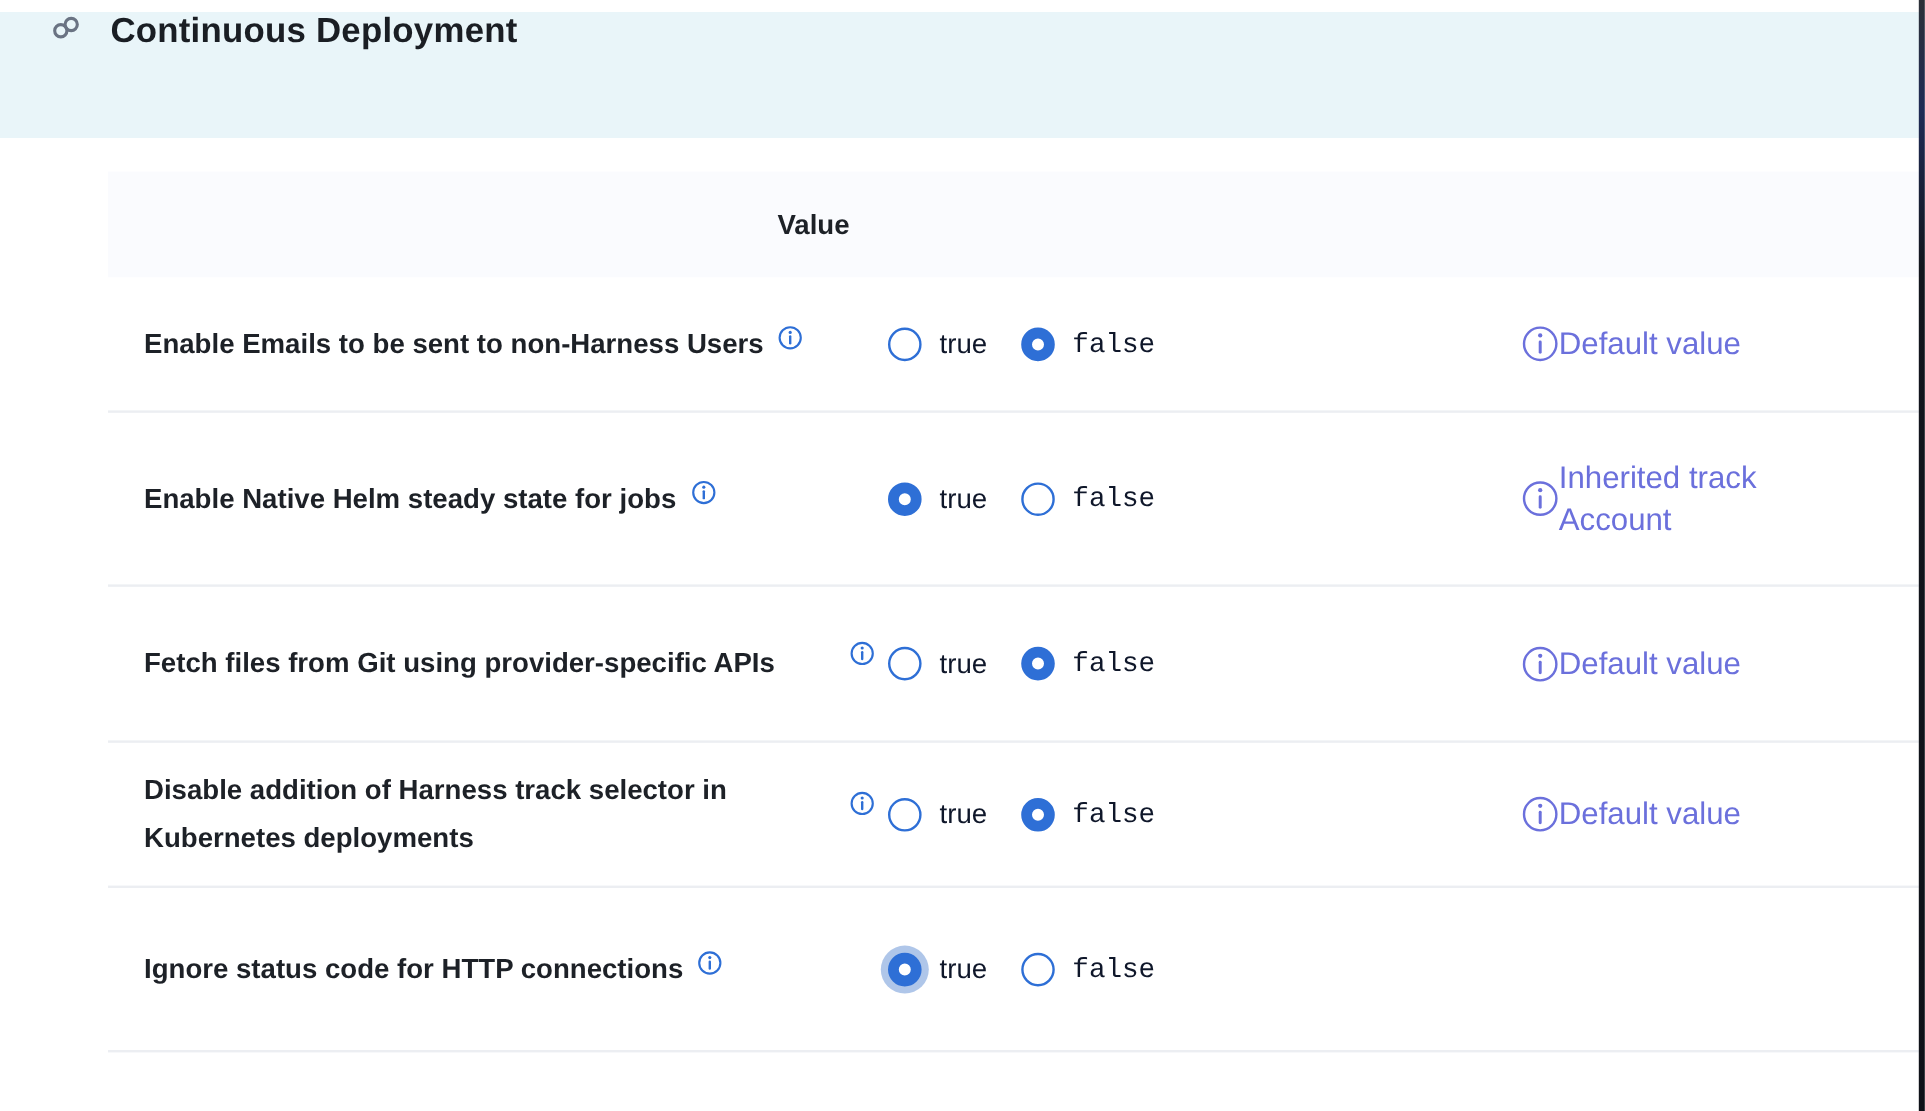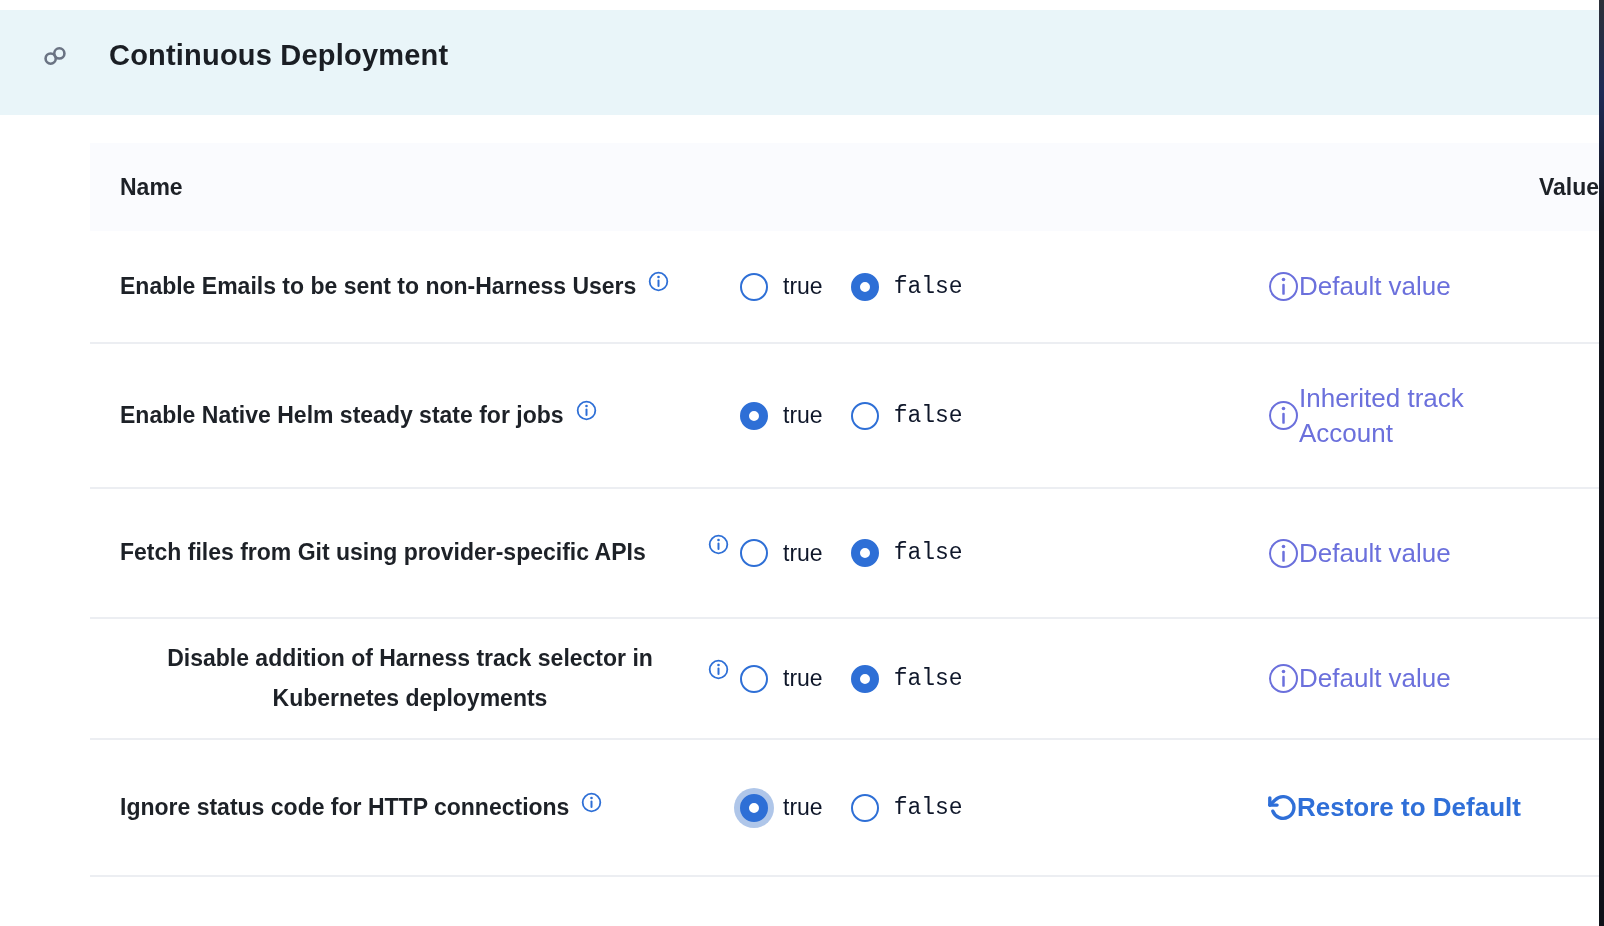--- a/index.html
+++ b/index.html
@@ -20,21 +20,21 @@
   }
   
   .right-strip{
     position:absolute;top:0;right:0;width:5px;height:926px;
     background:linear-gradient(180deg,#2c3038 0%,#1e2a55 10%,#12151d 24%,#0e1118 100%);
   }
   
   .topbar{
     position:absolute;top:10px;left:0;width:1599px;height:105px;
     background:var(--header-bg);
-    display:flex;align-items:center;gap:41px;
+    display:flex;gap:24px;
     padding:0 0 14px 42px;
   }
   .link-icon{width:26px;height:26px;color:#6a7383;display:flex;align-items:center;}
   .link-icon svg{width:26px;height:26px;}
   .page-title{font-size:29px;font-weight:700;color:#1a1e24;letter-spacing:.2px;}
 
   
   .table{position:absolute;top:143px;left:90px;width:1509px;}
   .thead{
     display:grid;grid-template-columns:618px auto;height:88px;align-items:center;
@@ -48,21 +48,21 @@
     border-bottom:2px solid var(--row-line);
   }
   #rows .row:nth-child(1){min-height:113px;}
   #rows .row:nth-child(2){min-height:145px;}
   #rows .row:nth-child(3){min-height:130px;}
   #rows .row:nth-child(4){min-height:121px;}
   #rows .row:nth-child(5){min-height:137px;}
 
   .cell-name{padding-left:30px;font-size:23px;font-weight:700;color:var(--text-dark);}
   .row.one-line .cell-name{white-space:nowrap;}
-  .setting-label{line-height:1.7;text-align:center;}
+  .setting-label{line-height:1.7;}
   .row.info-at-value .setting-label{display:inline-block;max-width:580px;}
 
   .info-icon{display:inline-flex;align-items:center;justify-content:center;color:var(--radio-blue);cursor:pointer;}
   .label-info{margin-left:12px;vertical-align:2px;}
   .label-info svg{width:21px;height:21px;}
 
   .cell-value{display:flex;align-items:center;}
   .icon-slot{width:32px;display:flex;align-items:center;flex:0 0 32px;}
   .value-info{position:relative;top:-9px;}
   .value-info svg{width:21px;height:21px;}
@@ -98,21 +98,20 @@
     <svg viewBox="0 0 24 24" fill="none" stroke="currentColor" stroke-width="2.4">
       <circle cx="8" cy="14.4" r="4.7"></circle>
       <circle cx="16" cy="9.6" r="4.7"></circle>
     </svg>
   </span>
   <span class="page-title">Continuous Deployment</span>
 </div>
 
 <div class="table">
   <div class="thead">
-    <div class="col-name">Name</div>
     <div class="col-value">Value</div>
   </div>
   <div id="rows">
       <div class="row info-at-label one-line">
     <div class="cell-name">
       <span class="setting-label">Enable Emails to be sent to non-Harness Users</span><span class="info-icon label-info">
         <svg viewBox="0 0 20 20" fill="none">
           <circle cx="10" cy="10" r="8.4" stroke="currentColor" stroke-width="1.7"></circle>
           <line x1="10" y1="9" x2="10" y2="14.4" stroke="currentColor" stroke-width="1.9" stroke-linecap="round"></line>
           <circle cx="10" cy="5.7" r="1.25" fill="currentColor"></circle>
@@ -283,27 +282,17 @@
       </span>
       <span class="radio-opt opt-true">
         <span class="radio selected focused"></span>
         <span class="radio-label">true</span>
       </span>
       <span class="radio-opt opt-false">
         <span class="radio"></span>
         <span class="radio-label">false</span>
       </span>
     </div>
-    <div class="cell-status restore">
-
-      <span class="restore-icon">
-        <svg viewBox="0 0 24 24" fill="none" stroke="currentColor" stroke-width="2.8" stroke-linecap="round" stroke-linejoin="round">
-          <polyline points="1.5 4 1.5 10 7.5 10"></polyline>
-          <path d="M4 15a9 9 0 1 0 2.1-9.4L1.5 10"></path>
-        </svg>
-      </span>
-      <span class="status-text">Restore to Default</span>
-    </div>
   </div>
     </div>
 </div>
 
 <div class="right-strip"></div>
 
 </body></html>

